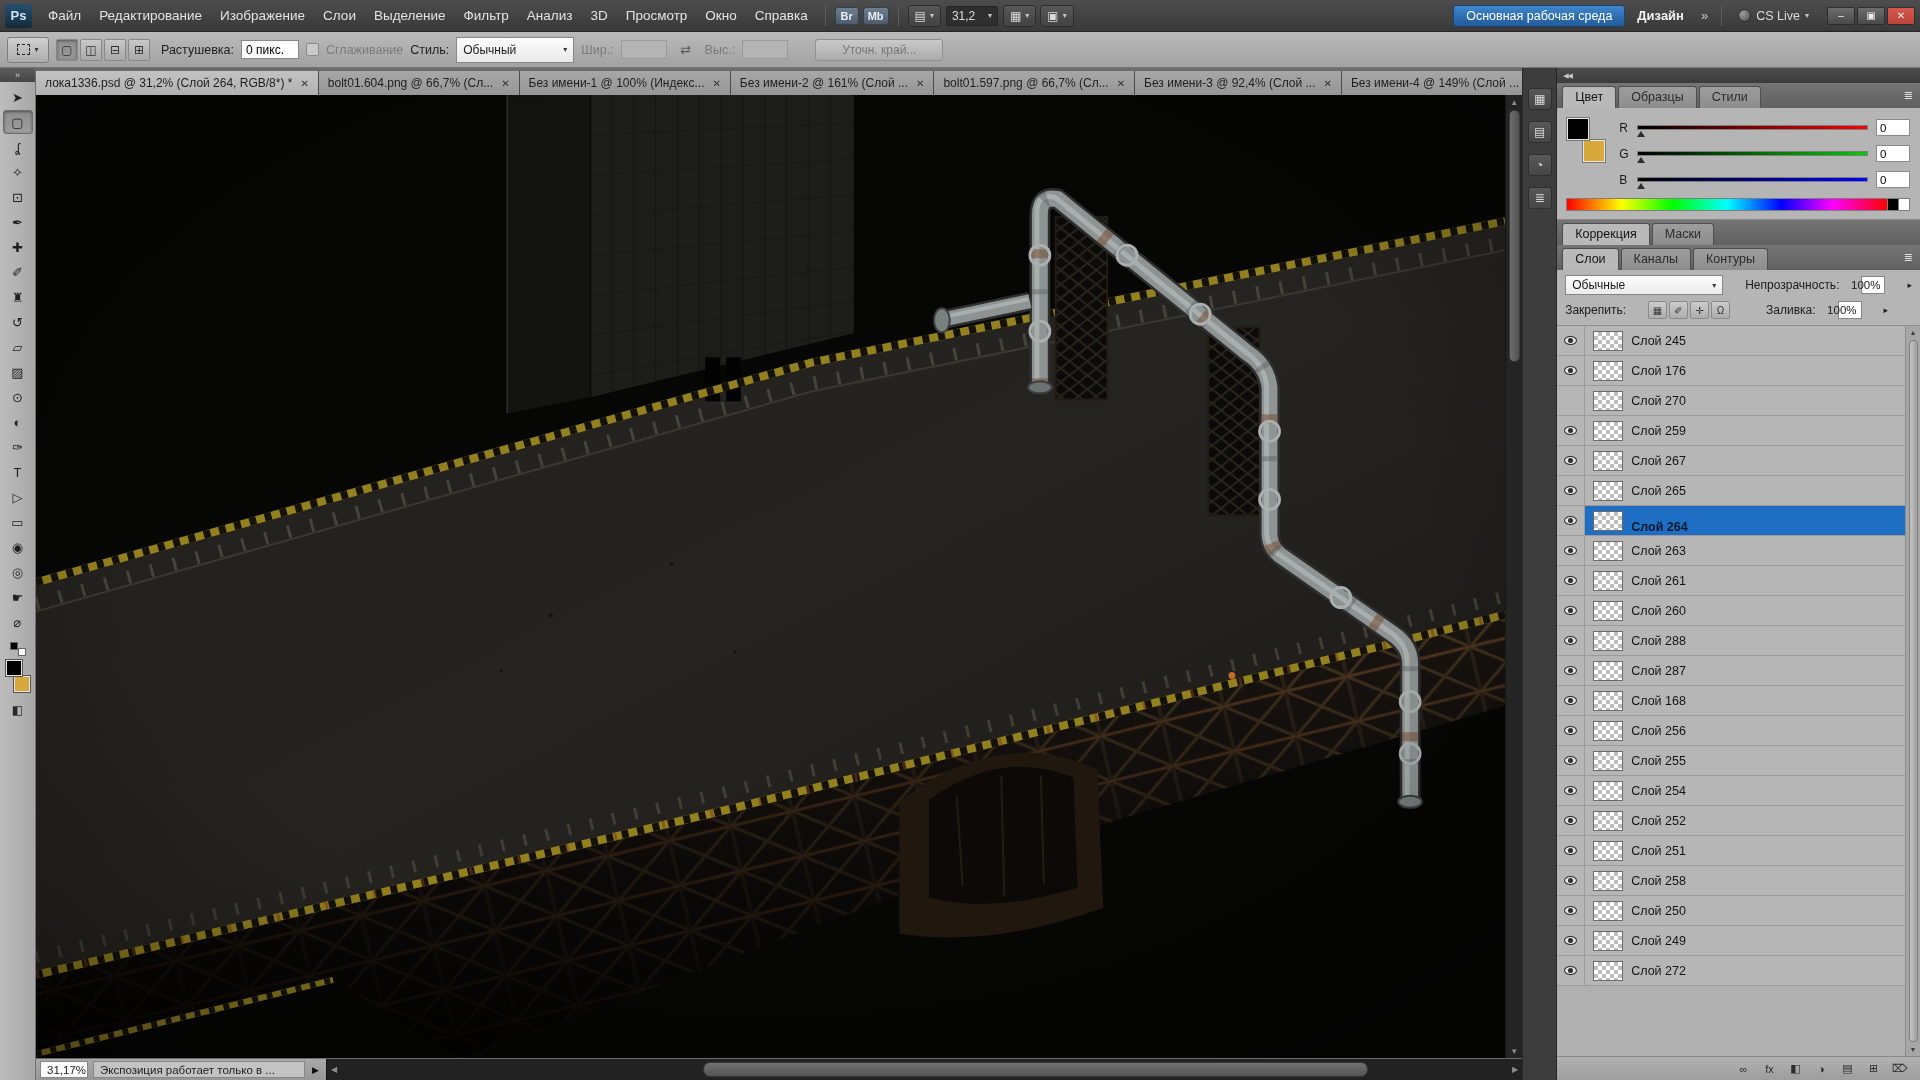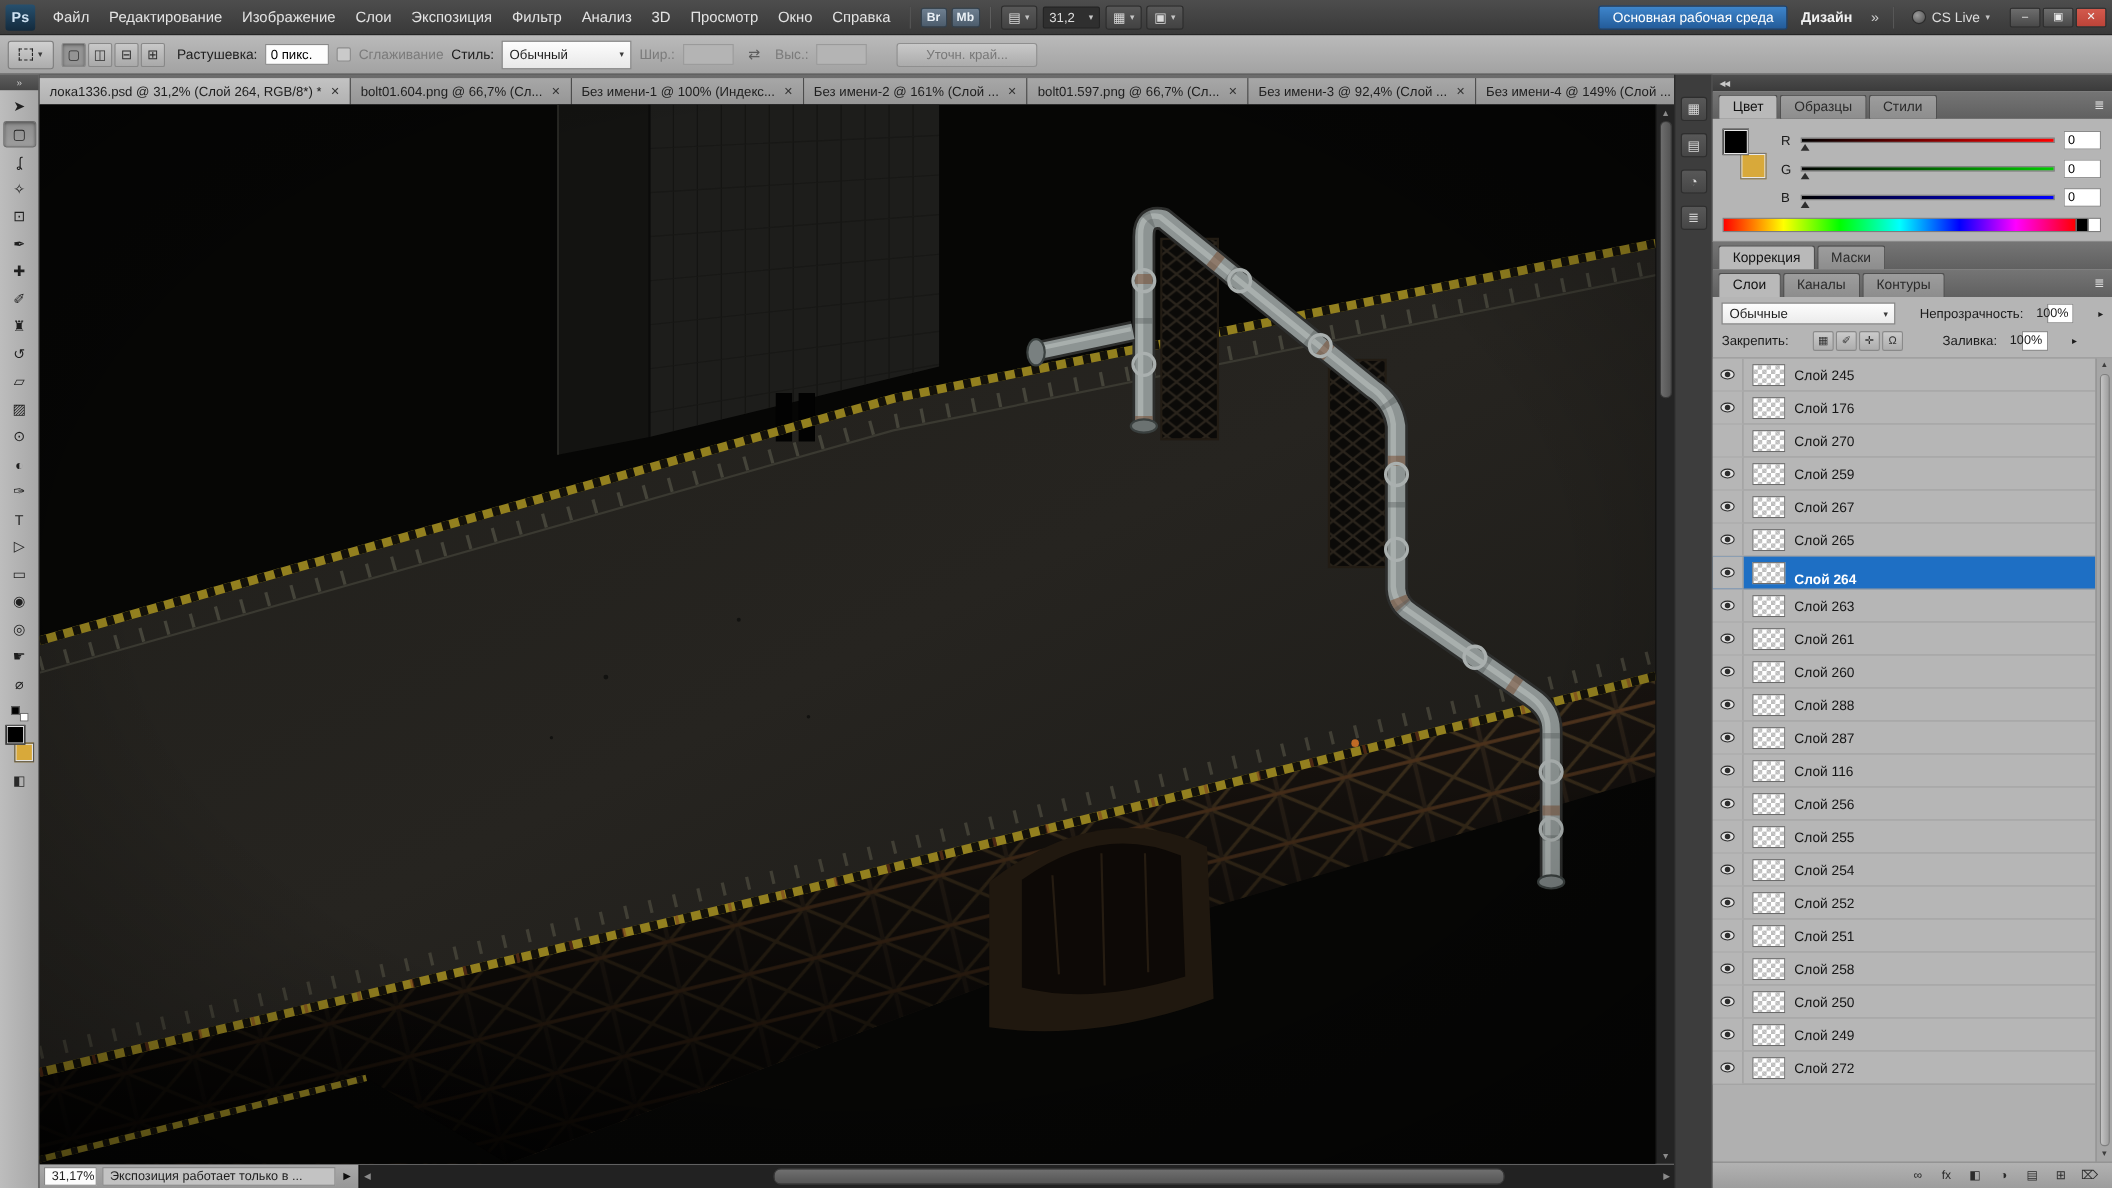--- a/index.html
+++ b/index.html
@@ -172,21 +172,21 @@
   .eye-cell { width:28px; align-self:stretch; border-right:1px solid #9b9b9b; display:flex; align-items:center;
               justify-content:center; background:#b6b6b6; }
   .eye { width:13px; height:9px; border-radius:50%; background:#e2e2e2; border:1px solid #2f2f2f; position:relative; }
   .eye::after { content:""; position:absolute; left:3px; top:1px; width:5px; height:5px; border-radius:50%; background:#2f2f2f; }
   .layer-hidden .eye { visibility:hidden; }
   .thumb { width:30px; height:20px; margin:0 8px; border:1px solid #6b6b6b; flex:0 0 30px; background-color:#fff;
            background-image:linear-gradient(45deg,#bdbdbd 25%,transparent 25%,transparent 75%,#bdbdbd 75%),
                             linear-gradient(45deg,#bdbdbd 25%,transparent 25%,transparent 75%,#bdbdbd 75%);
            background-size:8px 8px; background-position:0 0,4px 4px; }
   .layer-name { font-size:12.5px; color:#151515; white-space:nowrap; }
-  .selected .layer-name { color:#ffffff; font-weight:bold;margin-top:12px; }
+  .selected .layer-name { color:#0f172a; font-weight:bold;margin-top:12px; }
 
   .lscroll { flex:0 0 15px; background:#a6a6a6; border-left:1px solid #8d8d8d; display:flex; flex-direction:column; align-items:center; }
   .lscroll .arrow { font-size:7px; color:#3d3d3d; height:13px; display:flex; align-items:center; }
   .lthumb { width:9px; flex:1; margin:1px 0; background:linear-gradient(90deg,#c4c4c4,#9e9e9e); border:1px solid #7f7f7f; border-radius:4px; }
 
   .layers-footer { flex:0 0 24px; background:linear-gradient(#b2b2b2,#9d9d9d); border-top:1px solid #888;
                    display:flex; align-items:center; justify-content:flex-end; gap:9px; padding:0 12px; }
   .footer-btn { min-width:17px; height:16px; display:flex; align-items:center; justify-content:center; font-size:11px; color:#2c2c2c; }
 </style>
 </head>
@@ -195,21 +195,21 @@
 <div class="app">
 
   <div class="menubar">
     <div class="app-logo">Ps</div>
     <div class="menu-items">
 
     <div class="menu-item">Файл</div>
         <div class="menu-item">Редактирование</div>
         <div class="menu-item">Изображение</div>
         <div class="menu-item">Слои</div>
-        <div class="menu-item">Экспозиция</div>
+        <div class="menu-item">Выделение</div>
         <div class="menu-item">Фильтр</div>
         <div class="menu-item">Анализ</div>
         <div class="menu-item">3D</div>
         <div class="menu-item">Просмотр</div>
         <div class="menu-item">Окно</div>
         <div class="menu-item">Справка</div>
       </div>
     <div class="mb-sep"></div>
     <div class="badge">Br</div>
     <div class="badge">Mb</div>
@@ -798,21 +798,21 @@
               </span>
               <span class="thumb"></span>
               <span class="layer-name">Слой 287</span>
             </div>
 
             <div class="layer-row" title="Слой 257">
               <span class="eye-cell">
                 <span class="eye"></span>
               </span>
               <span class="thumb"></span>
-              <span class="layer-name">Слой 116</span>
+              <span class="layer-name">Слой 168</span>
             </div>
 
             <div class="layer-row" title="Слой 256">
               <span class="eye-cell">
                 <span class="eye"></span>
               </span>
               <span class="thumb"></span>
               <span class="layer-name">Слой 256</span>
             </div>
 

